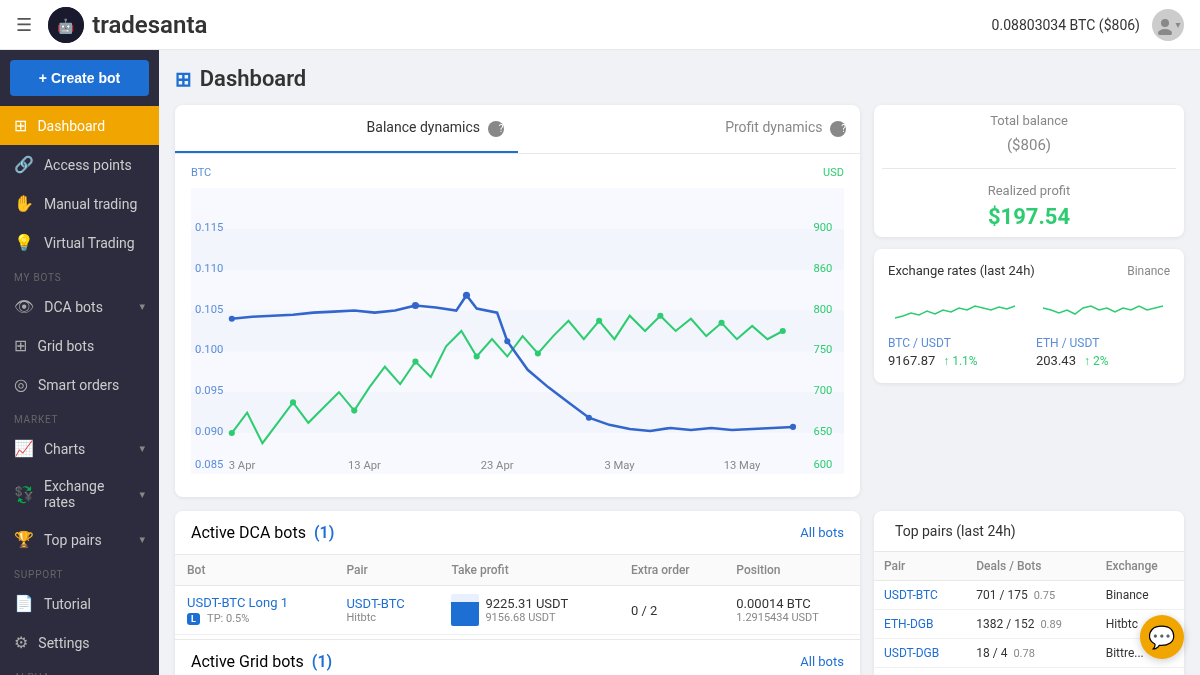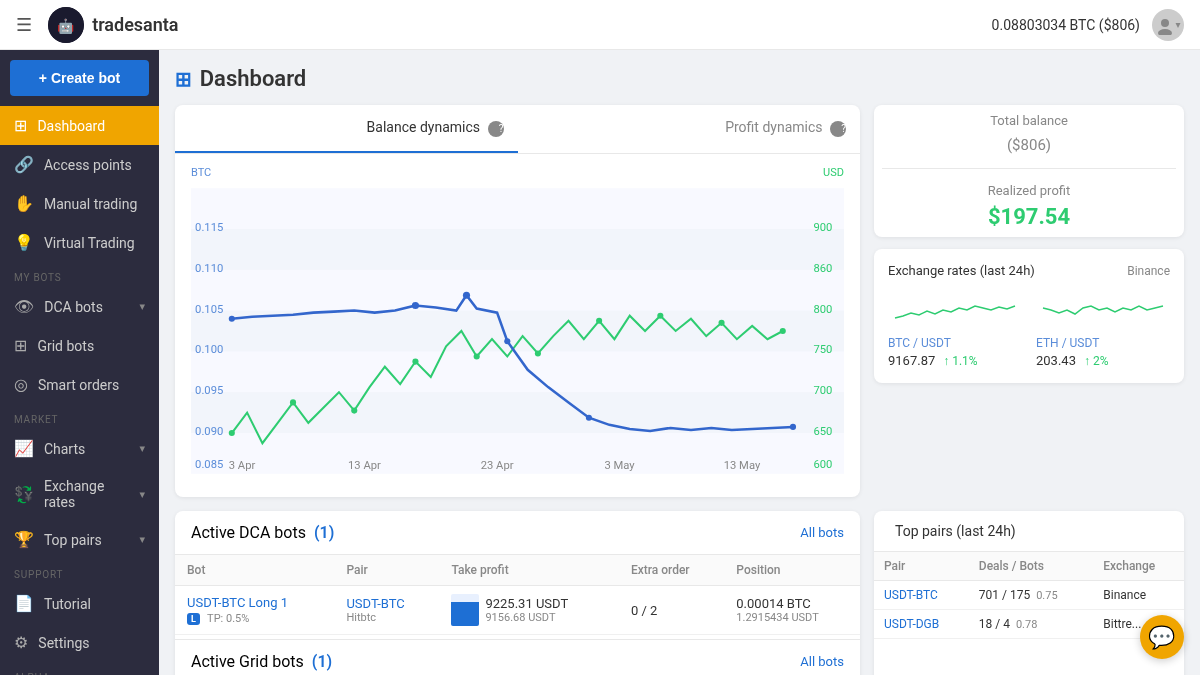--- a/index.html
+++ b/index.html
@@ -12,21 +12,21 @@
       display: flex;
       align-items: center;
       padding: 0 16px;
       border-bottom: 1px solid #e8e8e8;
       flex-shrink: 0;
       z-index: 10;
     }
     .header-menu-icon { color: #555; font-size: 18px; margin-right: 16px; cursor: pointer; }
     .header-logo { display: flex; align-items: center; gap: 8px; }
     .header-logo-img { width: 36px; height: 36px; border-radius: 50%; background: #1a1a2e; display: flex; align-items: center; justify-content: center; overflow: hidden; }
-    .header-logo-text { font-size: 18px; font-weight: 600; color: #333; }
+    .header-logo-text { font-size: 24px; font-weight: 600; color: #333; }
     .header-right { margin-left: auto; display: flex; align-items: center; gap: 12px; }
     .header-balance { font-size: 14px; color: #333; }
     .header-avatar { width: 32px; height: 32px; border-radius: 50%; background: #ccc; display: flex; align-items: center; justify-content: center; }
 
     
     .layout { display: flex; flex: 1; overflow: hidden; }
 
     
     .sidebar {
       width: 159px;
@@ -553,20 +553,28 @@
           <tbody>
             <tr>
               <td class="tp td-link">USDT-BTC</td>
               <td class="tp">
                 <span>701 / 175</span>
                 <span style="font-size:11px;color:#888;margin-left:3px">0.75</span>
               </td>
               <td class="tp">Binance</td>
             </tr>
             <tr>
+              <td class="tp td-link">ETH-DGB</td>
+              <td class="tp">
+                <span>1382 / 152</span>
+                <span style="font-size:11px;color:#888;margin-left:3px">0.89</span>
+              </td>
+              <td class="tp">Hitbtc</td>
+            </tr>
+            <tr>
               <td class="tp td-link">USDT-DGB</td>
               <td class="tp">
                 <span>18 / 4</span>
                 <span style="font-size:11px;color:#888;margin-left:3px">0.78</span>
               </td>
               <td class="tp">Bittre...</td>
             </tr>
           </tbody>
         </table>
       </div>

